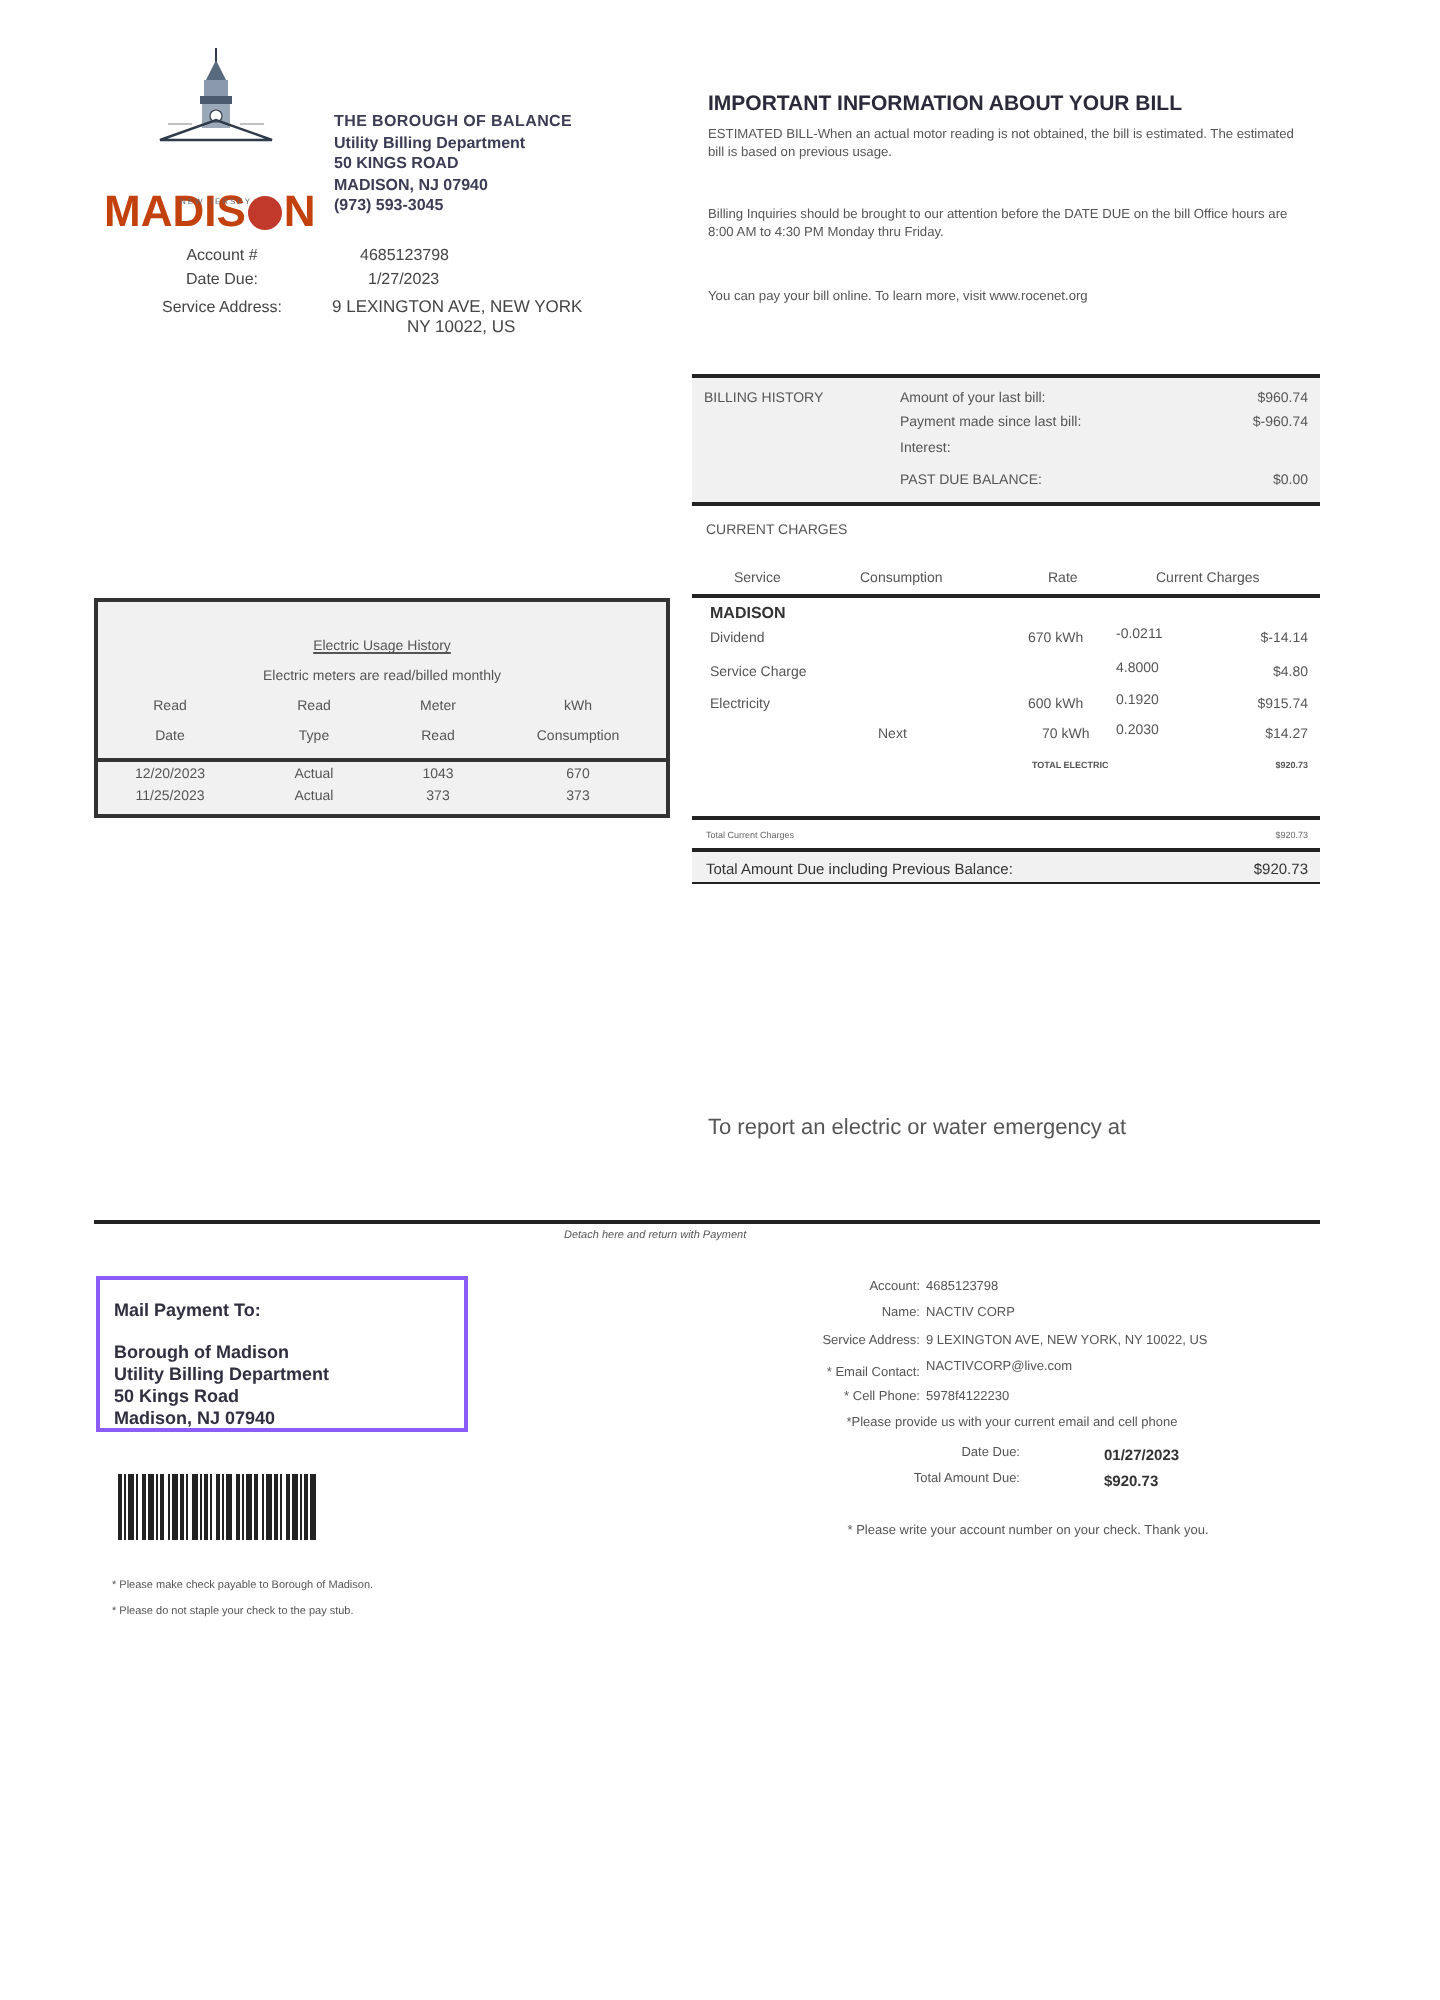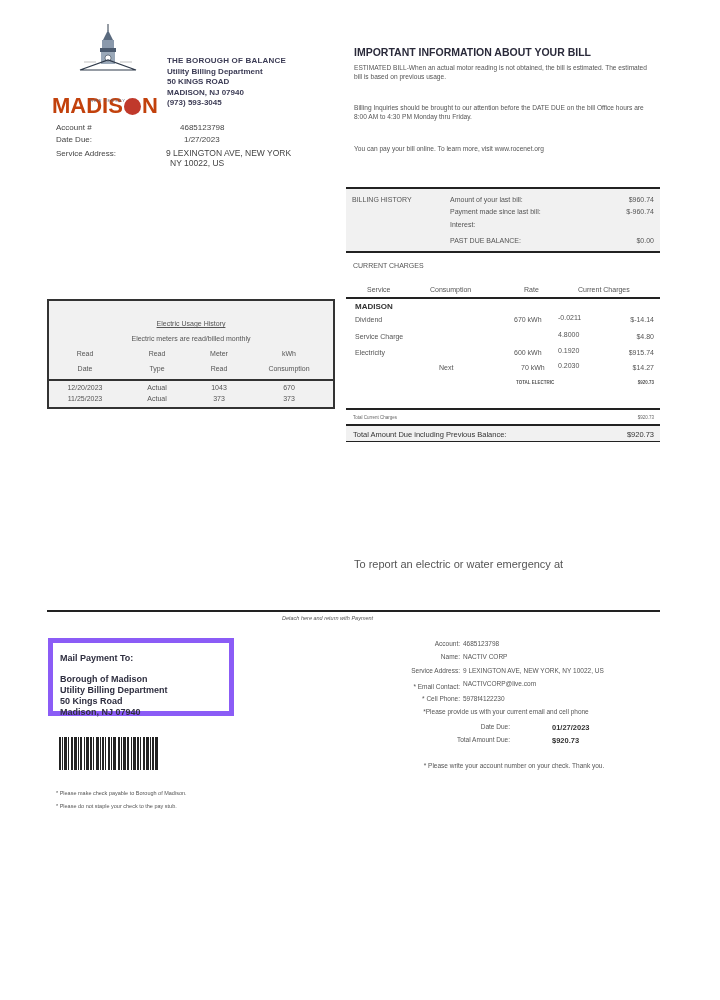--- a/index.html
+++ b/index.html
@@ -8,21 +8,21 @@
     .abs { position: absolute; }
 
     
     .logo { left: 52px; top: 22px; width: 112px; height: 88px; }
     .logo-word { position: absolute; left: 0; top: 50px; font-size: 22px; font-weight: bold; color: #c2410c; letter-spacing: 0px; font-family: Liberation Sans, sans-serif; margin-top: 21px; }
     .logo-sub { position: absolute; left: 38px; top: 76px; font-size: 4px; color: #667; letter-spacing: 1px; }
 
     .org { left: 167px; top: 56px; font-size: 8px; line-height: 10.5px; font-weight: bold; color: #3c3c55; }
     .org div:first-child { letter-spacing: 0.2px; }
 
-    .acct { left: 56px; top: 122px; font-size: 8px; color: #444; }
+    .acct { left: 56px; top: 122px; font-size: 8px; color: #444; text-align: center; }
     .acct .row { display: flex; height: 12px; line-height: 12px; }
     .acct .lbl { width: 110px; }
     .acct .val { }
     .addr-row { height: 24px !important; line-height: 10px !important; margin-top: 2px; }
 
     
     .info { left: 354px; top: 46px; width: 320px; }
     .info h2 { font-size: 10.5px; font-weight: bold; color: #2a2a3a; margin-bottom: 5px; }
     .info p { font-size: 6.6px; line-height: 9px; color: #555; }
 
@@ -50,21 +50,21 @@
     .ucols { position: absolute; left: 0; width: 100%; display: flex; }
     .ucols span { text-align: center; }
     .usage .sep { position: absolute; left: 0; top: 78px; width: 100%; height: 2px; background: #333; }
 
     
     .emerg { left: 354px; top: 557px; font-size: 11px; line-height: 14px; color: #555; }
 
     .cut { left: 47px; top: 610px; width: 613px; height: 2px; background: #222; }
     .detach { left: 282px; top: 615px; font-size: 5.5px; font-style: italic; color: #555; }
 
-    .mail { left: 48px; top: 638px; width: 186px; height: 78px; border: 5px solid #8b5cf6; padding: 10px 7px; font-size: 9px; font-weight: bold; color: #2f2f40; line-height: 11px; }
+    .mail { left: 48px; top: 638px; width: 186px; height: 78px; border: 2px solid #8b5cf6; padding: 10px 7px; font-size: 9px; font-weight: bold; color: #2f2f40; line-height: 11px; }
     .mail .h { margin-bottom: 10px; }
 
     .barcode { left: 59px; top: 737px; width: 118px; height: 33px; display: flex; align-items: stretch; }
     .barcode i { display: block; height: 100%; background: #222; }
 
     .notes-l { left: 56px; top: 787px; font-size: 5.5px; color: #555; line-height: 13px; }
 
     .stub { left: 356px; top: 640px; width: 300px; font-size: 6.5px; color: #555; }
     .stub .r { position: absolute; left: 0; width: 300px; height: 12px; }
     .stub .r .l { position: absolute; right: 196px; text-align: right; white-space: nowrap; }

